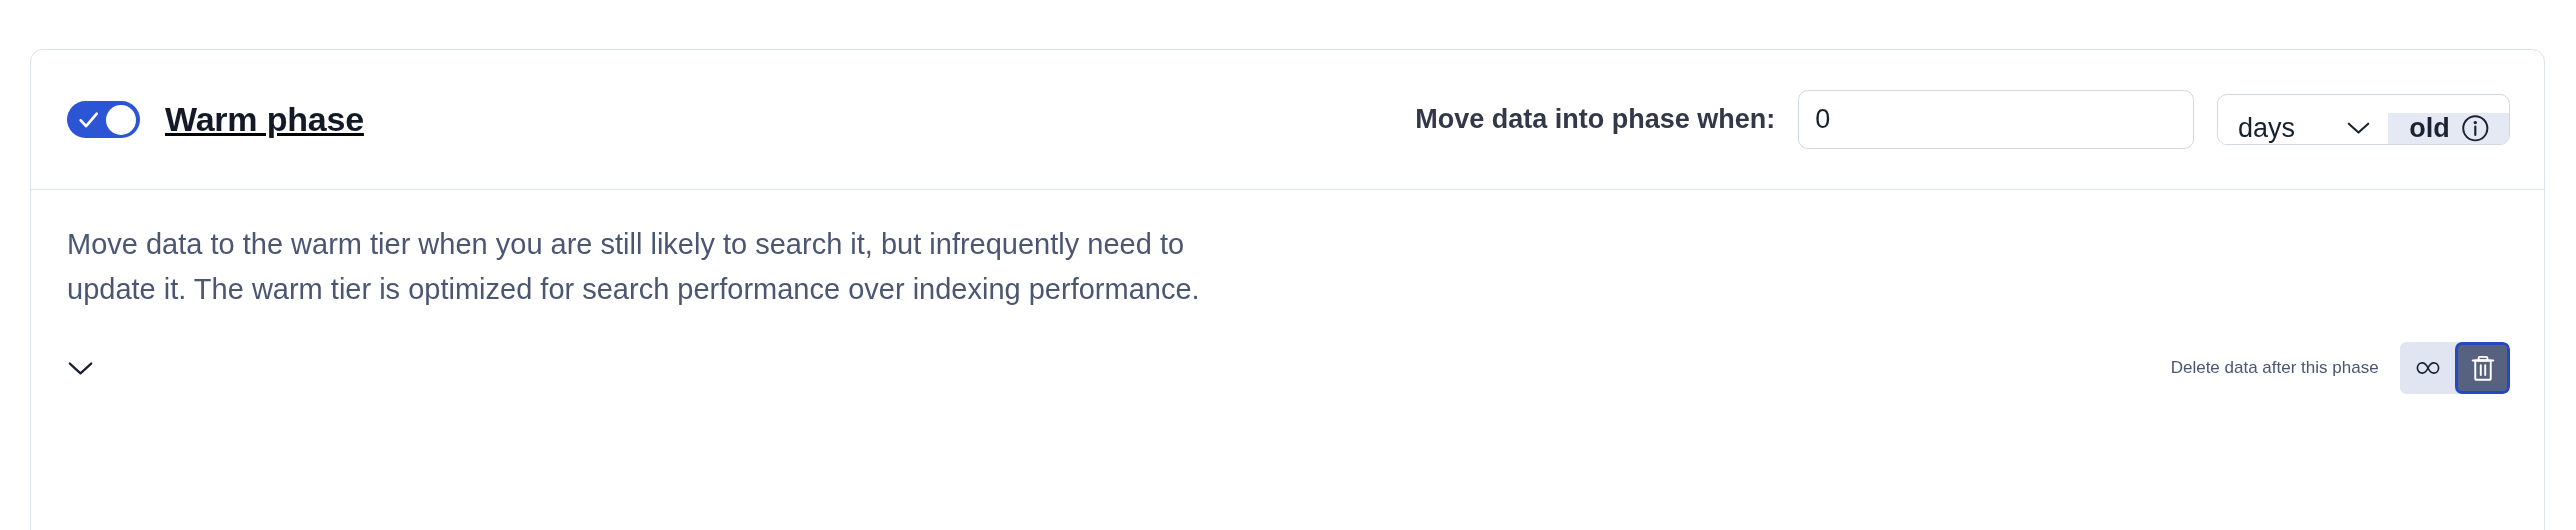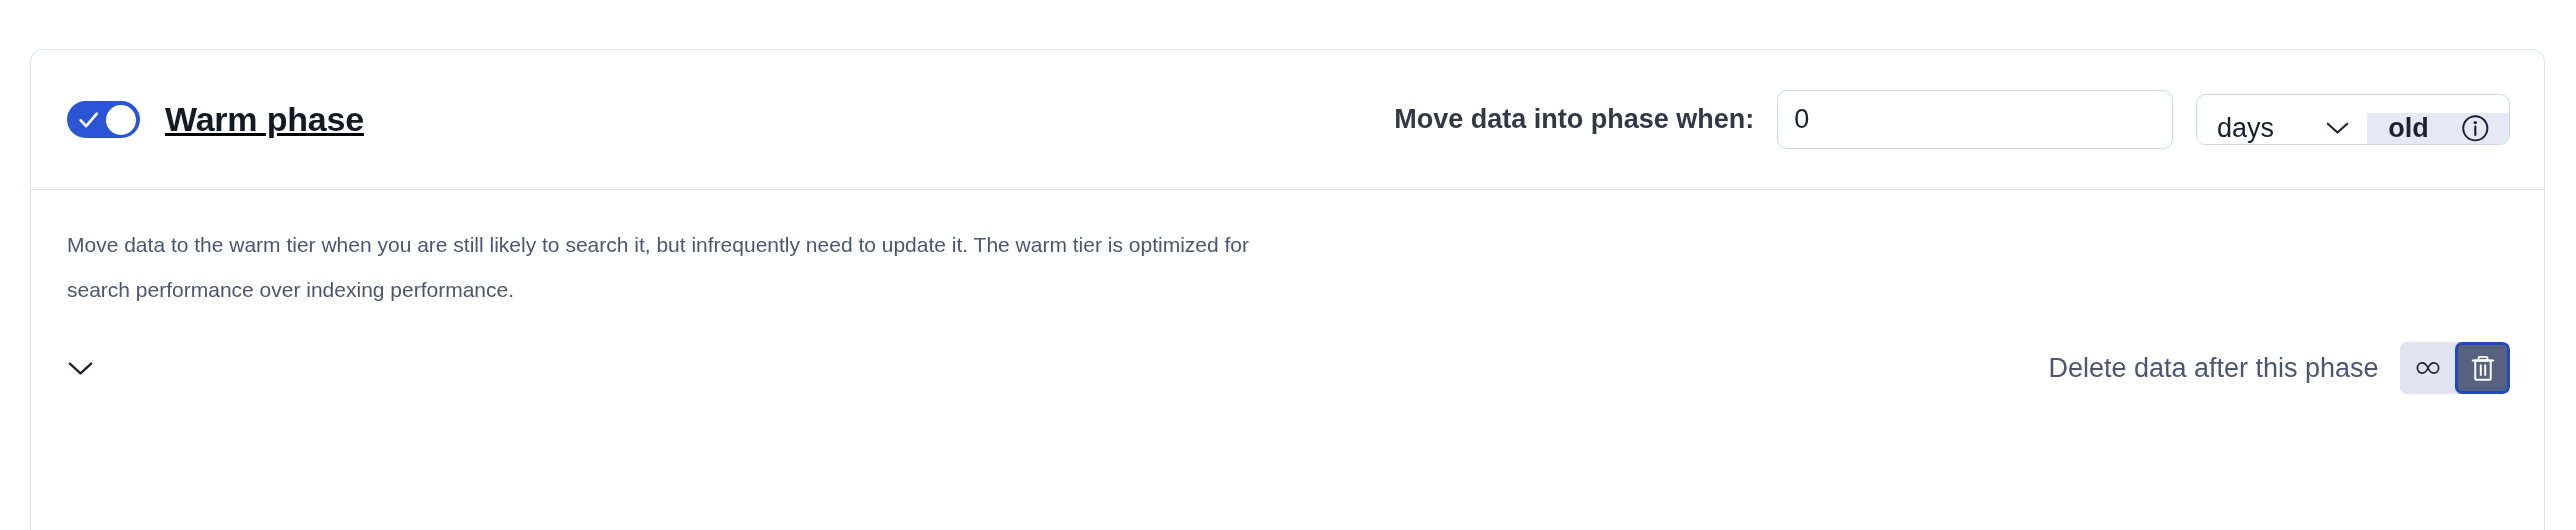--- a/index.html
+++ b/index.html
@@ -126,40 +126,40 @@
   .unit-select .unit-text {
     font-size: 27px;
     color: #17202E;
     white-space: nowrap;
   }
   .chev-down { width: 23px; height: 14.3px; display: block; }
 
   .unit-append {
     display: flex;
     align-items: center;
-    gap: 32px;
+    gap: 11px;
     padding: 0 19.6px 0 21.4px;
     background: #E5E9F4;
   }
   .unit-append .old-text {
     font-size: 27px;
     font-weight: bold;
     color: #1A2233;
     white-space: nowrap;
   }
   .info-icon { width: 28.6px; height: 28.6px; display: block; cursor: pointer; }
 
   
   .phase-body {
     position: relative;
     padding: 32px 34px 0 36px;
   }
 
   .phase-desc {
-    font-size: 21px;
+    font-size: 29px;
     line-height: 45px;
     color: #4B5672;
     max-width: 1187px;
   }
 
   .body-footer {
     display: flex;
     align-items: center;
     margin-top: 30px;
   }
@@ -177,21 +177,21 @@
     white-space: nowrap;
   }
 
   .delete-group {
     margin-left: auto;
     display: flex;
     align-items: center;
     gap: 21.4px;
   }
   .delete-label {
-    font-size: 27px;
+    font-size: 17px;
     color: #4B5672;
     white-space: nowrap;
   }
 
   .btn-group {
     display: flex;
     align-items: stretch;
     height: 52px;
     border-radius: 7.1px;
     overflow: hidden;

